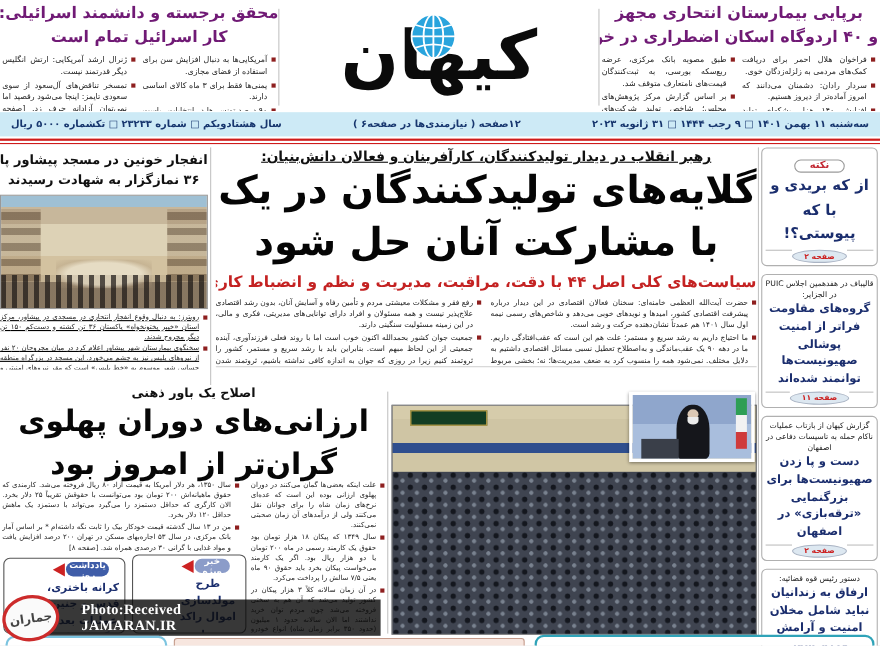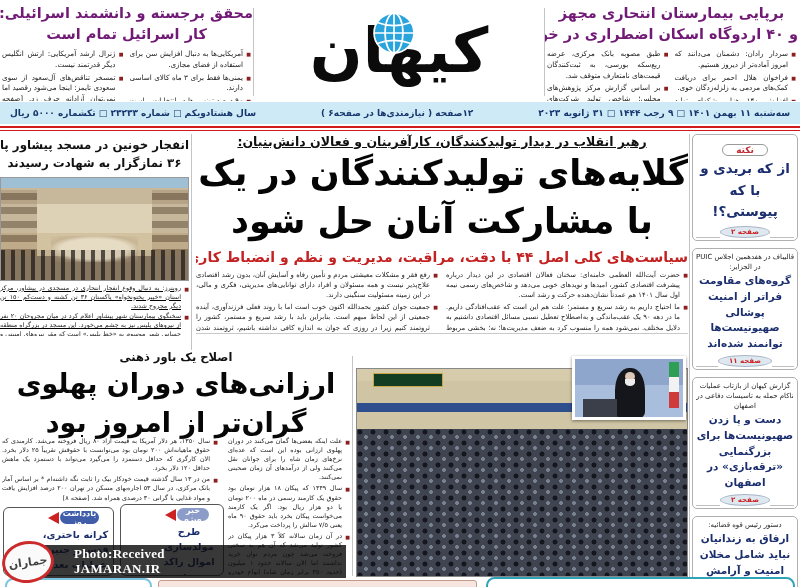--- a/index.html
+++ b/index.html
@@ -29,21 +29,21 @@
   .redrule { position:absolute; left:0; top:126px; width:800px; height:5px; border-top:2px solid #cf1b1b; border-bottom:1px solid #cf1b1b; }
 
   
   .sidebar { position:absolute; left:692px; top:134px; width:106px; }
   .vl-sb { left:689px; top:134px; height:444px; }
   .sbox { border:1px solid #b0b0b0; border-radius:5px; background:#fff; text-align:center; padding:3px 3px 2px; margin-bottom:7px; overflow:hidden; }
   .sbox-label { display:inline-block; border:1px solid #9a9a9a; border-radius:9px; padding:0 13px; font-size:9px; font-weight:bold; color:#c22832; margin-bottom:2px; }
   .sbox-kicker { font-size:7px; color:#222; line-height:1.45; margin-bottom:1px; }
   .sbox-title { font-size:10.5px; font-weight:bold; color:#1b2e6e; line-height:1.5; }
   .sbox-title.big { font-size:13.5px; line-height:1.6; }
-  .pillrow { display:flex; align-items:flex-end; margin-top:3px; }
+  .pillrow { display:flex; align-items:flex-start; margin-top:3px; }
   .pillrow::before, .pillrow::after { content:""; flex:1; border-top:1px solid #bfbfbf; }
   .pill { background:#dde8f1; border:1px solid #aab4c4; border-radius:50%; padding:1px 10px; font-size:7px; font-weight:bold; color:#c22; white-space:nowrap; }
 
   
   .peshawar { position:absolute; left:0; top:136px; width:189px; }
   .vl-p { left:191px; top:134px; height:216px; }
   .pesh-head { text-align:center; font-weight:bold; font-size:11.8px; line-height:1.55; color:#111; white-space:nowrap; overflow:hidden; }
   .mosque-photo { position:relative; margin-top:4px; height:104px; border:1px solid #999; overflow:hidden;
       background:linear-gradient(180deg,#9fc0d4 0 10px,#c7b79b 10px 26px,#ddd2b6 26px 55px,#d3c2a0 55px 78px,#8a7a64 78px 104px); }
   .m-side { position:absolute; top:12px; bottom:24px; width:36px; background:repeating-linear-gradient(0deg, rgba(74,52,32,.5) 0 7px, rgba(140,112,82,.28) 7px 14px); }
@@ -149,22 +149,22 @@
     </svg>
   </div>
 
   <div class="corner-art art-tr">
     <div class="corner-head">
       <div>برپایی بیمارستان انتحاری مجهز</div>
       <div>و ۴۰ اردوگاه اسکان اضطراری در خوی</div>
     </div>
     <div class="corner-cols">
       <div class="corner-col">
+        <span class="b">فراخوان هلال احمر برای دریافت کمک‌های مردمی به زلزله‌زدگان خوی.</span>
         <span class="b">سردار رادان: دشمنان می‌دانند که امروز آماده‌تر از دیروز هستیم.</span>
-        <span class="b">فراخوان هلال احمر برای دریافت کمک‌های مردمی به زلزله‌زدگان خوی.</span>
         <span class="b">افزایش ۱۴۰ هزار بشکه‌ای تولید روزانه نفت ایران در سال ۲۰۲۲.</span>
       </div>
       <div class="corner-col">
         <span class="b">طبق مصوبه بانک مرکزی، عرضه ربع‌سکه بورسی، به ثبت‌کنندگان قیمت‌های نامتعارف متوقف شد.</span>
         <span class="b">بر اساس گزارش مرکز پژوهش‌های مجلس؛ شاخص تولید شرکت‌های صنعتی بورسی به بالاترین سطح امسال رسید. [صفحات ۱۰ و ۴]</span>
       </div>
     </div>
   </div>
 
   <div class="vline vl-h1"></div>

